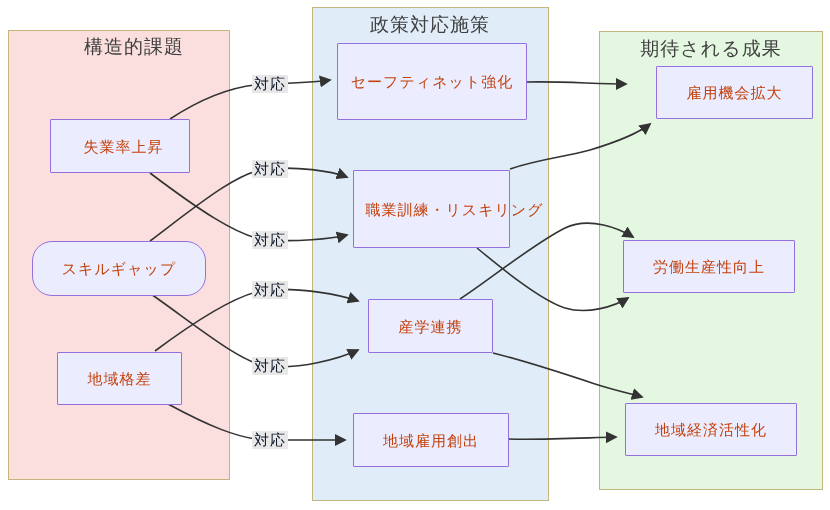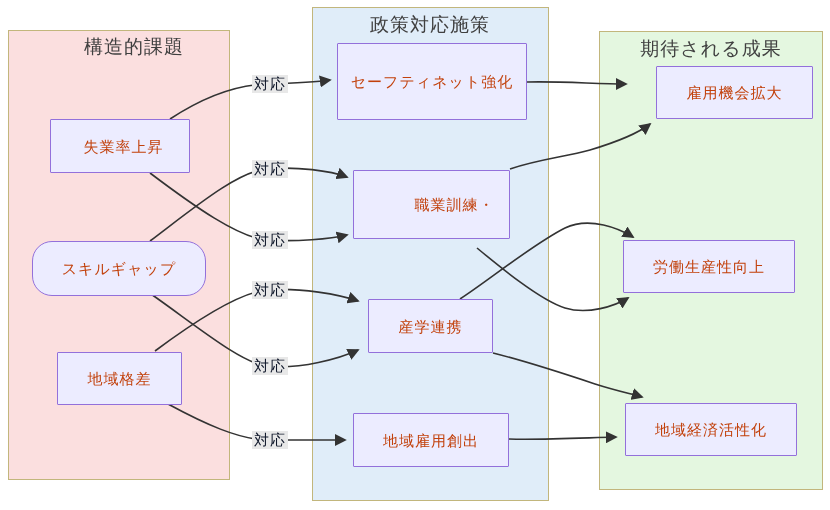--- a/index.html
+++ b/index.html
@@ -20,21 +20,21 @@
     position:absolute;box-sizing:border-box;z-index:4;
     background:#ececff;border:1px solid #9370db;border-radius:1px;
     display:flex;align-items:center;justify-content:center;
     font-size:15px;line-height:21px;color:#c2410c;text-align:center;white-space:nowrap;
     letter-spacing:1px;
   }
   .n-unemployment{left:50px;top:119px;width:140px;height:54px;padding-left:7px;}
   .n-skillgap{left:32px;top:241px;width:174px;height:55px;border-radius:20px;}
   .n-regionalgap{left:57px;top:352px;width:125px;height:53px;}
   .n-safetynet{left:337px;top:43px;width:190px;height:77px;}
-  .n-training{left:353px;top:170px;width:157px;height:69px;padding-left:46px;}
+  .n-training{left:353px;top:170px;width:157px;height:78px;padding-left:46px;}
   .n-sangaku{left:368px;top:299px;width:125px;height:54px;justify-content:center;}
   .n-jobcreation{left:353px;top:413px;width:156px;height:54px;}
   .n-employment{left:632px;top:66px;width:157px;height:53px;margin-left:24px;}
   .n-productivity{left:623px;top:240px;width:172px;height:53px;}
   .n-econ{left:625px;top:403px;width:172px;height:53px;}
   .edge-label{
     position:absolute;transform:translate(-50%,-50%);z-index:5;
     background:#e8e8e8;color:#0f172a;font-size:15px;line-height:18px;
     padding:0 2px;white-space:nowrap;letter-spacing:1px;
   }
@@ -89,20 +89,21 @@
   <div class="node n-regionalgap">
     <span>地域格差</span>
   </div>
 
   <div class="node n-safetynet">
     <span>セーフティネット</span>
     <span>強化</span>
   </div>
   <div class="node n-training">
     <span>職業訓練・</span>
+    <span>リスキリング</span>
   </div>
   <div class="node n-sangaku">
     <span>産学連携</span>
   </div>
   <div class="node n-jobcreation">
     <span>地域雇用創出</span>
   </div>
 
   <div class="node n-employment">
     <span>雇用機会拡大</span>

